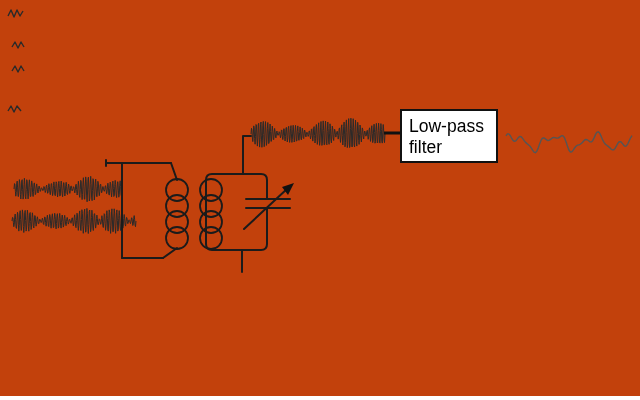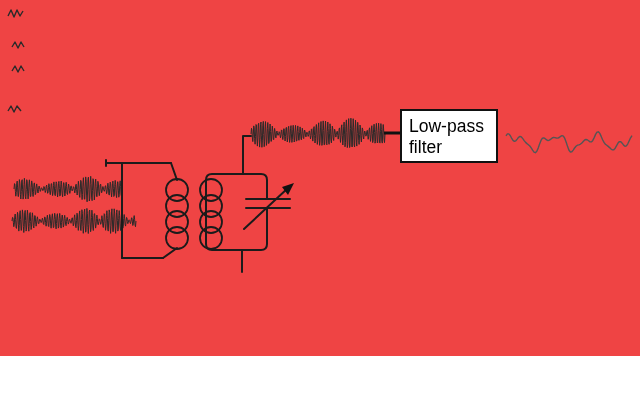--- a/index.html
+++ b/index.html
@@ -1,16 +1,16 @@
 <!DOCTYPE html>
 <html><head>
 <meta charset="utf-8">
 <style>
   html,body{margin:0;padding:0;background:#ffffff;}
-  .stage{position:relative;width:640px;height:356px;background:#ef4444;overflow:hidden;}
+  .stage{position:relative;width:640px;height:396px;background:#c2410c;overflow:hidden;}
   svg{display:block;}
   .wire{fill:none;stroke:#1b1b1b;stroke-width:2;stroke-linecap:round;stroke-linejoin:round;}
   .wire-thick{fill:none;stroke:#111111;stroke-width:3;stroke-linecap:butt;}
   .coil{fill:none;stroke:#1b1b1b;stroke-width:1.8;}
   .wave{fill:none;stroke:#2a2a2a;stroke-width:1;}
   .wave-out{fill:none;stroke:#555555;stroke-width:1.4;stroke-linejoin:round;}
   .mark{fill:none;stroke:#2a2a2a;stroke-width:1.4;stroke-linejoin:round;}
   .filter-box{fill:#ffffff;stroke:#111111;stroke-width:2;}
   .filter-text{font-family:"Liberation Sans", sans-serif;font-size:17.5px;fill:#000000;}
   .arrowhead{fill:#111111;stroke:none;}

